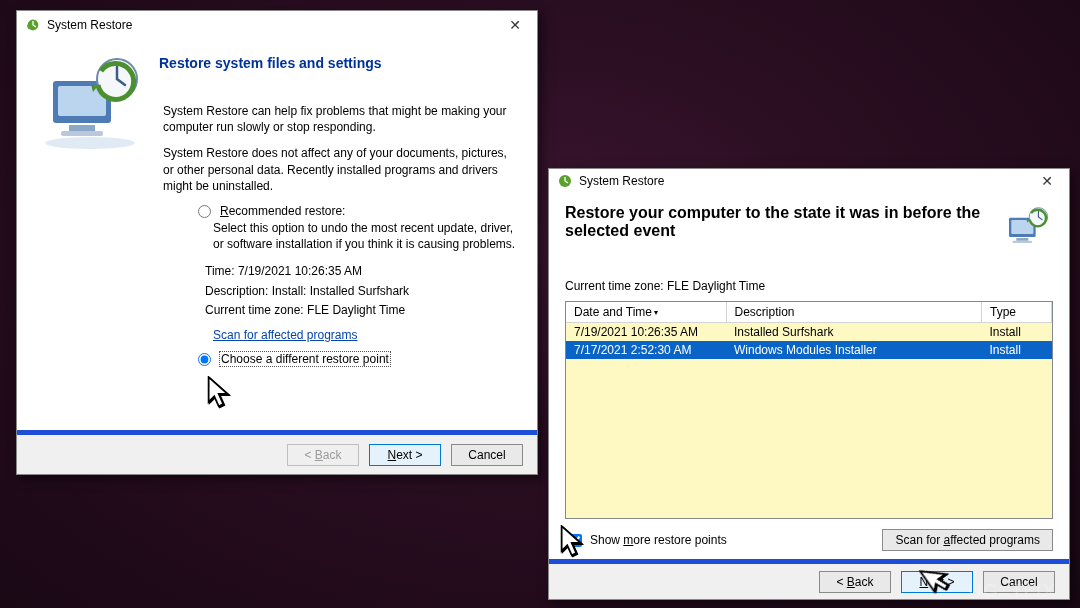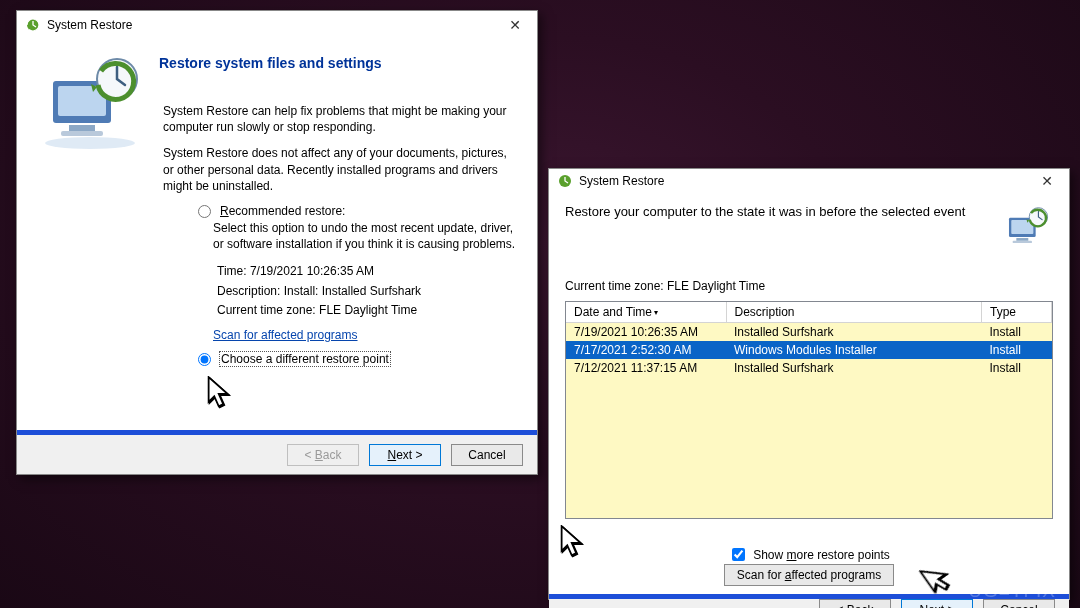--- a/index.html
+++ b/index.html
@@ -46,39 +46,39 @@
   .restore-icon-big { width:110px; height:100px; }
 
   
   .w1-main { display:flex; gap:14px; }
   .w1-text { flex:1; }
   .w1-text h3 { margin:4px 0 32px 0; font-size:14px; font-weight:600; color:#003399; }
   .w1-text p { margin:4px 0 10px 4px; line-height:1.35; color:#000; }
   .radio-row { display:flex; align-items:flex-start; gap:6px; margin:10px 0 2px 34px; }
   .radio-row input { margin-top:1px; }
   .radio-desc { margin:2px 0 10px 54px; line-height:1.35; }
-  .info-lines { margin:6px 0 8px 58px; line-height:1.6; }
+  .info-lines { margin:6px 0 8px 46px; line-height:1.6; }
   .link { color:#0645ad; text-decoration:underline; cursor:pointer; }
   .boxed { outline:1px dotted #555; padding:0 1px; }
 
   
   .w2-body { padding:10px 16px 8px 16px; }
   .w2-head { display:flex; align-items:flex-start; gap:10px; }
-  .w2-head .txt { font-weight:400; font-size:13px; flex:1; }
+  .w2-head .txt { font-weight:700; font-size:16px; flex:1; }
   .table-wrap { border:1px solid #828790; margin-top:8px; height:218px; background:#fef9c3; overflow:hidden; }
   table.grid { width:100%; border-collapse:collapse; font-size:12px; }
   table.grid th {
     text-align:left; font-weight:400; padding:3px 8px;
     background:#fff; border-right:1px solid #d4d4d4; border-bottom:1px solid #d4d4d4;
     position:relative;
   }
   table.grid td { padding:2px 8px; }
   tr.row-selected td { background:#0a64c7; color:#fff; }
   .sort-caret { font-size:8px; position:relative; top:-1px; margin-left:2px; }
-  .below-row { display:flex; justify-content:space-between; align-items:center; margin-top:26px;flex-direction:column; }
+  .below-row { display:flex; justify-content:space-between; align-items:center; margin-top:10px; }
   .chk-row { display:flex; align-items:center; gap:5px; }
 
   
   .cursor { position:absolute; width:28px; height:36px; pointer-events:none; filter: drop-shadow(1px 1px 0 #000); }
   .u { text-decoration: underline; }
 
   .watermark { position:absolute; right:24px; bottom:6px; color:rgba(255,255,255,.25); font-size:19px; letter-spacing:1px; font-family:Arial, sans-serif; }
 </style>
 </head>
 <body>
@@ -195,25 +195,20 @@
             <tr>
               <td>7/19/2021 10:26:35 AM</td>
               <td>Installed Surfshark</td>
               <td>Install</td>
             </tr>
             <tr class="row-selected">
               <td>7/17/2021 2:52:30 AM</td>
               <td>Windows Modules Installer</td>
               <td>Install</td>
             </tr>
-            <tr>
-              <td>7/12/2021 11:37:15 AM</td>
-              <td>Installed Surfshark</td>
-              <td>Install</td>
-            </tr>
           </tbody>
       </table>
     </div>
 
     <div class="below-row">
       <label class="chk-row">
         <input type="checkbox" checked="" style="">
         <span>Show <span class="u">m</span>ore restore points</span>
       </label>
       <button class="win" style="min-width:170px">Scan for <span class="u">a</span>ffected programs</button>

